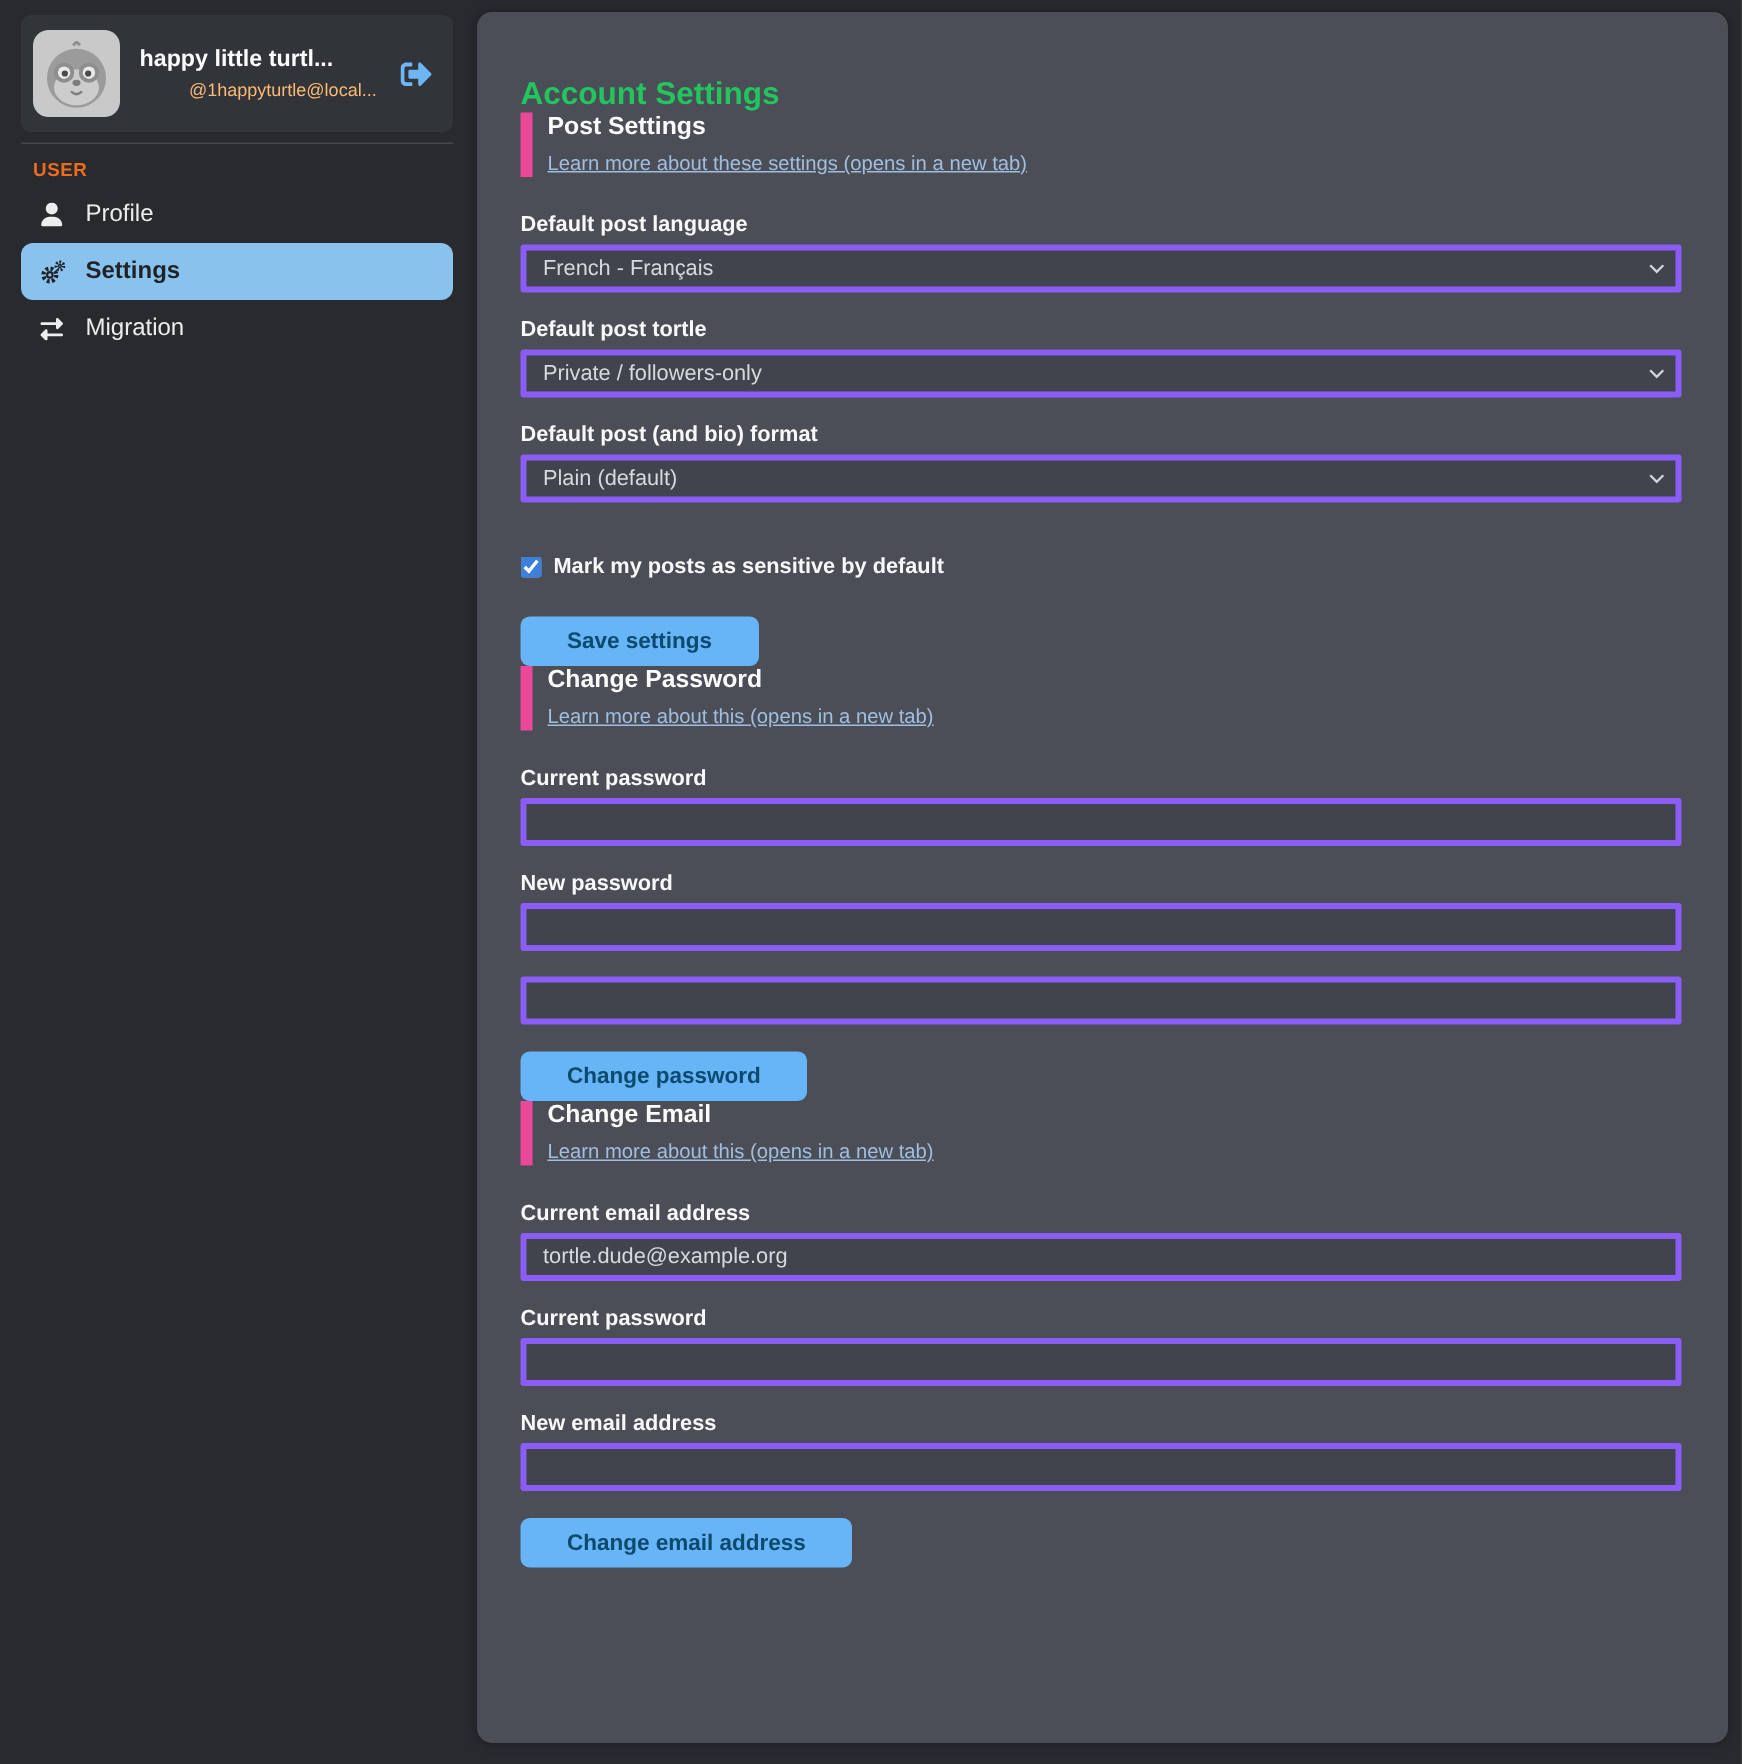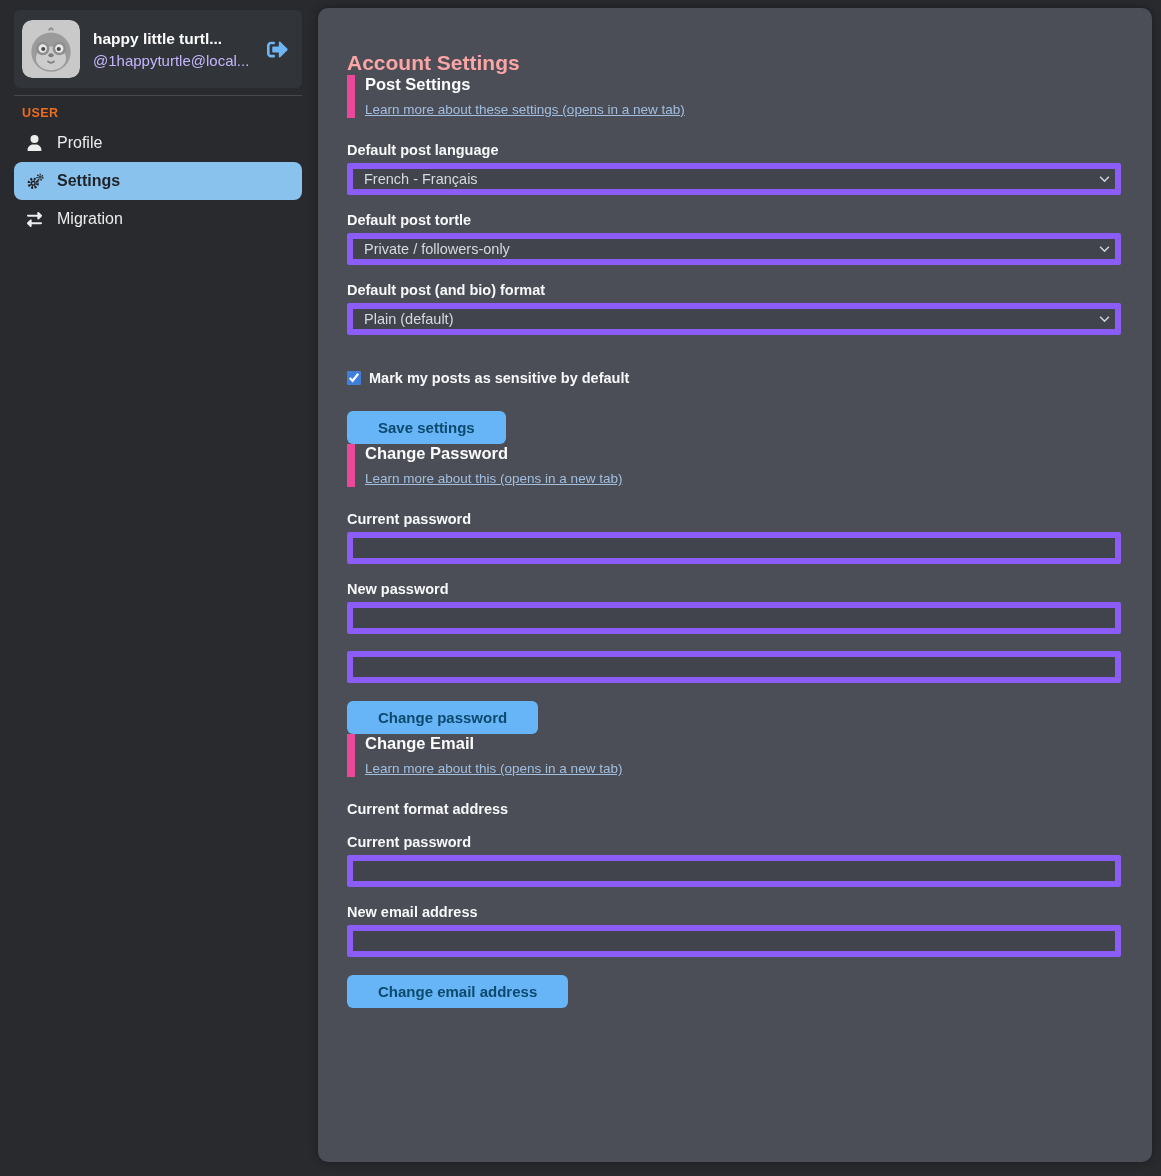--- a/index.html
+++ b/index.html
@@ -16,21 +16,21 @@
   
   .sidebar { position:absolute; left:14px; top:10px; width:288px; }
   .user-card {
     background:#313439; border-radius:6px;
     padding:10px 12px 10px 8px;
     display:flex; align-items:center; gap:13px;
   }
   .avatar { width:58px; height:58px; border-radius:9px; flex:0 0 auto; display:block; }
   .user-names { display:flex; flex-direction:column; gap:4px; min-width:0; flex:1; }
   .display-name { color:#fbfbfb; font-weight:bold; font-size:15.5px; white-space:nowrap; overflow:hidden; }
-  .handle { color:#c4b5fd; font-size:15px; white-space:nowrap; overflow:hidden; }
+  .handle { color:#fdba74; font-size:12px; white-space:nowrap; overflow:hidden;margin-left:33px; }
   .logout-btn { background:none; border:0; padding:2px; cursor:pointer; color:#6db5f3; flex:0 0 auto; }
   .logout-btn svg { width:21px; height:21px; display:block; }
   .sidebar-divider { border:0; border-top:1px solid #45484e; margin:7px 0 6px 0; }
   .nav-section-label {
     color:#ed6c20; font-size:12.5px; font-weight:bold;
     letter-spacing:.4px; margin:10px 0 6px 8px;
   }
   .nav-item {
     display:flex; align-items:center; gap:13px;
     padding:8px 11px; margin:2px 0;
@@ -43,33 +43,33 @@
 
   
   .main-panel {
     position:absolute; left:318px; top:8px;
     width:834px; height:1154px;
     background:#4b4e56; border-radius:10px;
     padding:30px 31px 0 29px;
     box-shadow:0 0 8px rgba(0,0,0,.35);
     overflow:hidden;
   }
-  .page-title { color:#fca5a5; font-size:21px; font-weight:bold; margin:13px 0 0; }
+  .page-title { color:#22c55e; font-size:21px; font-weight:bold; margin:13px 0 0; }
 
   .section-head { border-left:8px solid #ec4899; padding-left:10px; }
   .section-title { color:#fbfbfb; font-size:16.5px; font-weight:bold; margin:0 0 6px; }
   .section-link { color:#a2bedf; font-size:13.5px; text-decoration:underline; cursor:pointer; }
 
   .field { margin-top:17px; }
   .field-label { color:#f7f8f9; font-size:14.5px; font-weight:bold; margin-bottom:5px; }
   .select-wrap { position:relative; }
   select.ctl, input.ctl {
     width:100%; height:32px;
     background:#41444c;
-    border:6px solid #8b5cf6; border-radius:2px;
+    border:4px solid #8b5cf6; border-radius:2px;
     color:#d6d9dd; font-size:14.5px;
     padding:0 11px; outline:none;
     font-family:"Liberation Sans", sans-serif;
     appearance:none; -webkit-appearance:none;
   }
   .select-chevron {
     position:absolute; right:11px; top:50%;
     transform:translateY(-50%);
     pointer-events:none; color:#d0d4d9;
   }
@@ -232,21 +232,22 @@
   <div>
     <button class="btn" style="margin-top:18px">Change password</button>
   </div>
 
   <div class="section-head">
     <div class="section-title">Change Email</div>
     <a class="section-link">Learn more about this (opens in a new tab)</a>
   </div>
 
   <div class="field" style="margin-top:24px">
-    <div class="field-label">Current format address</div>
+    <div class="field-label">Current email address</div>
+    <input class="ctl" type="text" value="tortle.dude@example.org" style="">
   </div>
 
   <div class="field">
     <div class="field-label">Current password</div>
     <input class="ctl" type="password" style="">
   </div>
 
   <div class="field">
     <div class="field-label">New email address</div>
     <input class="ctl" type="text" style="">

